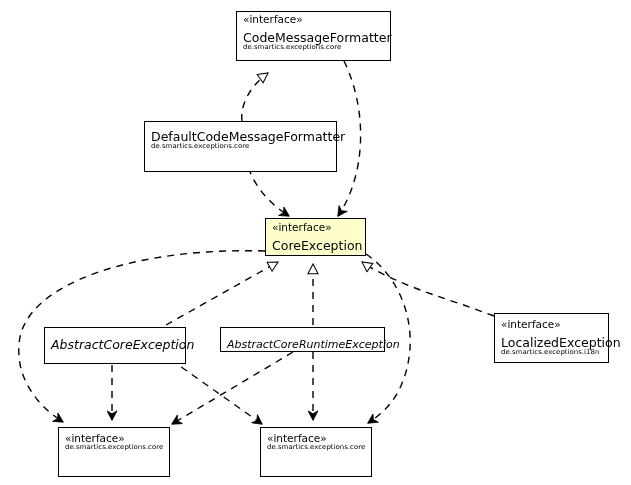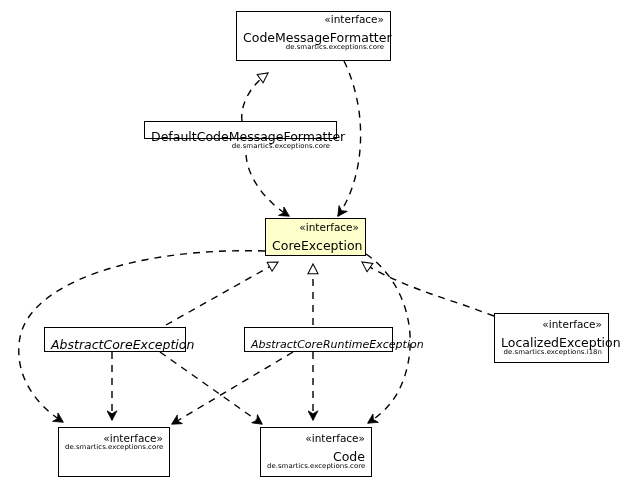--- a/index.html
+++ b/index.html
@@ -22,21 +22,21 @@
     left: 0;
     top: 0;
     width: 631px;
     height: 485px;
   }
   .uml-node {
     position: absolute;
     box-sizing: border-box;
     border: 1px solid #000000;
     background: #ffffff;
-    text-align: right;
+    text-align: left;
     padding: 2px 6px 3px 6px;
     line-height: 1.05;
     z-index: 5;
   }
   .uml-node.highlight {
     background: #ffffcc;
     border: 1px solid #000000;
   }
   .stereotype {
     font-size: 10.5px;
@@ -110,48 +110,47 @@
 
     </g>
   </svg>
 
   <div class="uml-node" style="left:236px; top:11px; width:155px; height:50px;">
     <span class="stereotype">«interface»</span>
     <span class="node-name">CodeMessageFormatter</span>
     <span class="node-pkg">de.smartics.exceptions.core</span>
   </div>
 
-  <div class="uml-node" style="left:144px; top:121px; width:193px; height:18px;">
+  <div class="uml-node" style="left:144px; top:121px; width:193px; height:51px;">
     <span class="node-name">DefaultCodeMessageFormatter</span>
     <span class="node-pkg">de.smartics.exceptions.core</span>
   </div>
 
   <div class="uml-node highlight" style="left:265px; top:218px; width:101px; height:38px; padding-top:3px;">
     <span class="stereotype">«interface»</span>
     <span class="node-name">CoreException</span>
   </div>
 
-  <div class="uml-node" style="left:44px; top:327px; width:142px; height:25px; padding-top:4px;">
+  <div class="uml-node" style="left:44px; top:327px; width:142px; height:37px; padding-top:4px;">
     <span class="node-name abstract">AbstractCoreException</span>
   </div>
 
-  <div class="uml-node" style="left:244px; top:327px; width:149px; height:25px; padding-top:5px;">
+  <div class="uml-node" style="left:220px; top:327px; width:165px; height:25px; padding-top:5px;">
     <span class="node-name abstract small">AbstractCoreRuntimeException</span>
   </div>
 
   <div class="uml-node" style="left:494px; top:313px; width:115px; height:50px; padding-top:5px;">
     <span class="stereotype">«interface»</span>
     <span class="node-name">LocalizedException</span>
     <span class="node-pkg">de.smartics.exceptions.i18n</span>
   </div>
 
   <div class="uml-node" style="left:58px; top:427px; width:112px; height:50px; padding-top:5px;">
     <span class="stereotype">«interface»</span>
     <span class="node-pkg">de.smartics.exceptions.core</span>
   </div>
 
   <div class="uml-node" style="left:260px; top:427px; width:112px; height:50px; padding-top:5px;">
     <span class="stereotype">«interface»</span>
-    <span class="node-name">Code</span>
     <span class="node-pkg">de.smartics.exceptions.core</span>
   </div>
 
 </div>
 
 </body></html>

